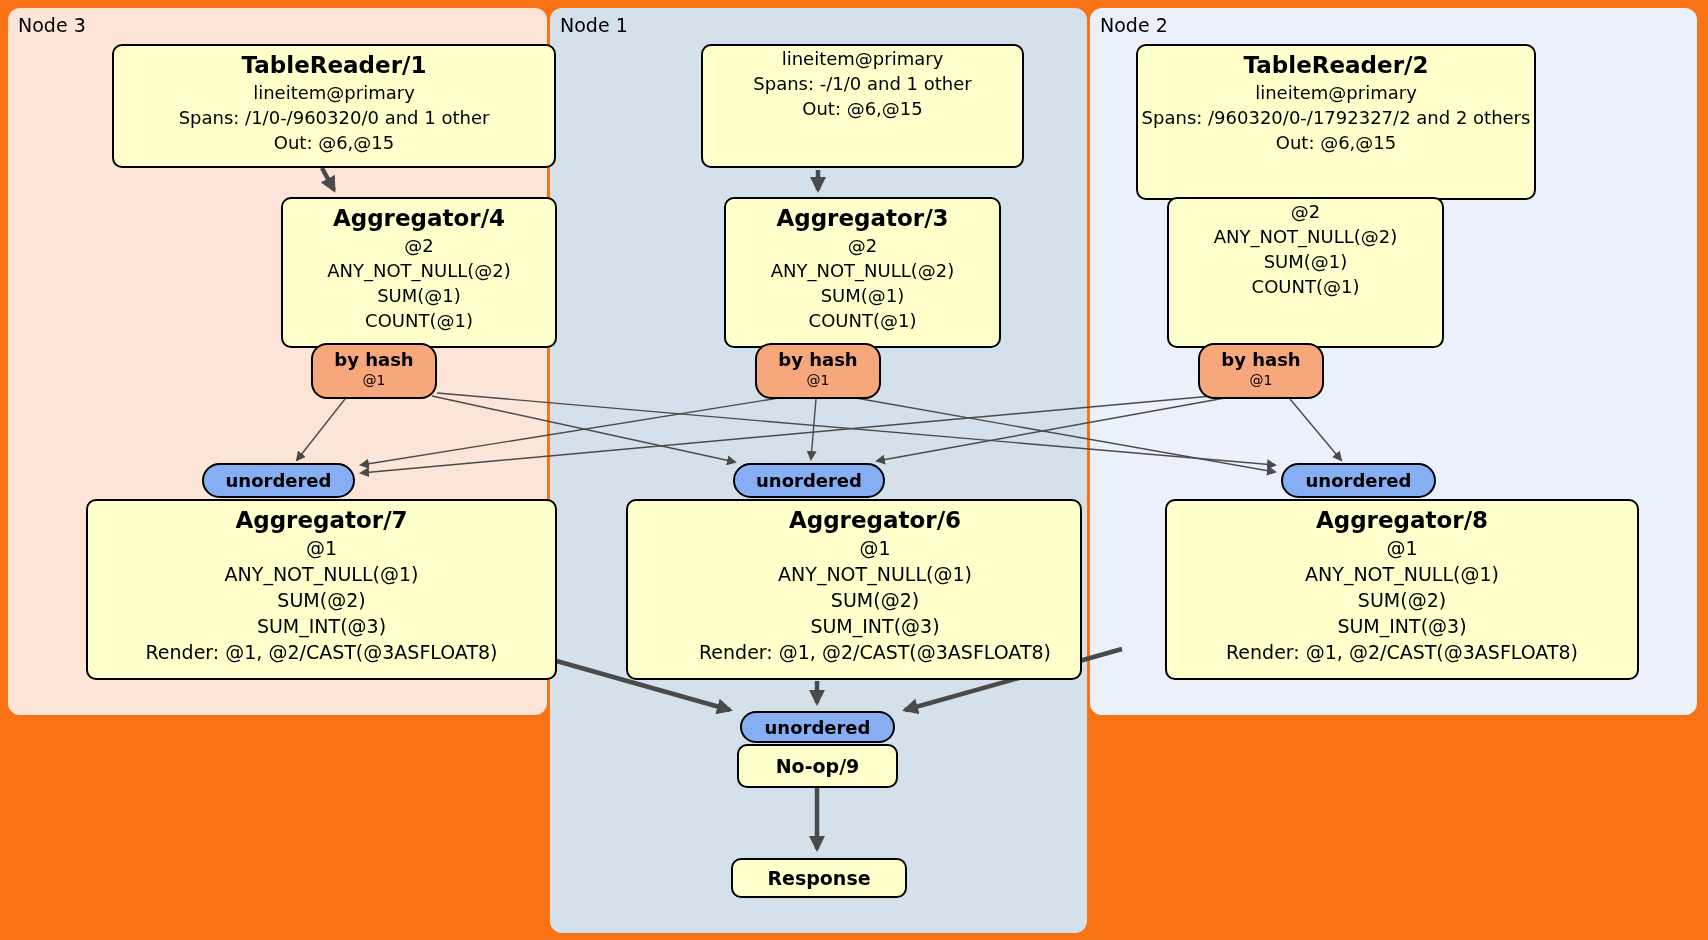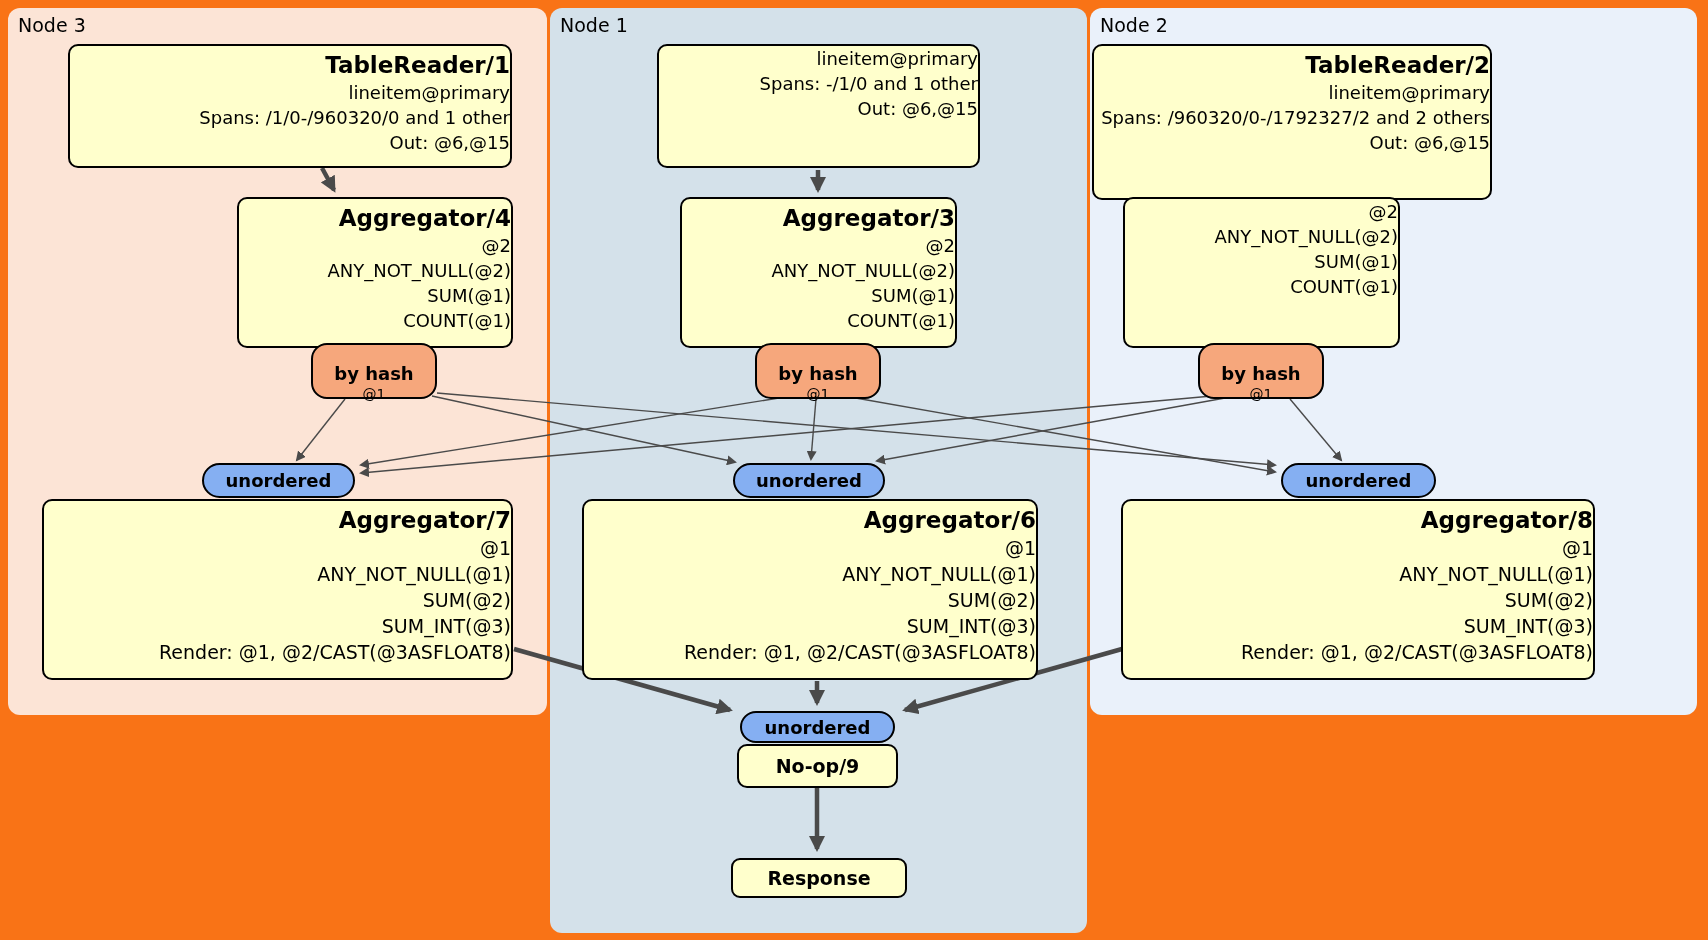--- a/index.html
+++ b/index.html
@@ -5,37 +5,37 @@
   html,body{margin:0;padding:0;background:#fff;}
   .canvas{
     position:relative;width:1708px;height:940px;overflow:hidden;
     font-family:"DejaVu Sans",sans-serif;color:#000;background:#f97316;
   }
   .region{position:absolute;border-radius:12px;z-index:1;}
   .region-label{position:absolute;left:10px;top:6px;font-size:19px;color:#000;white-space:nowrap;}
   .edges{position:absolute;left:0;top:0;z-index:2;}
   .pbox{
     position:absolute;z-index:3;background:var(--box-bg,#ffffcc);
-    border:2px solid #000;border-radius:10px;text-align:right;box-sizing:border-box;
+    border:2px solid #000;border-radius:10px;text-align:center;box-sizing:border-box;margin-left:44px;
   }
   .ptitle{font-size:23px;font-weight:bold;line-height:30px;padding-top:4px;white-space:nowrap;}
   .pline{font-size:18px;line-height:25px;white-space:nowrap;}
   .row3 .pline{font-size:19px;line-height:26px;}
   .bigbox{
     position:absolute;z-index:3;background:var(--box-bg,#ffffcc);
     border:2px solid #000;border-radius:10px;box-sizing:border-box;
     display:flex;align-items:center;justify-content:center;
     font-size:19px;font-weight:bold;white-space:nowrap;
   }
   .router{
     position:absolute;z-index:4;background:var(--router-bg,#f6a77c);
     border:2px solid #000;border-radius:16px;box-sizing:border-box;
     text-align:center;
   }
-  .router .rlabel{font-size:18px;font-weight:bold;line-height:24px;padding-top:17px;white-space:nowrap;}
+  .router .rlabel{font-size:18px;font-weight:bold;line-height:24px;padding-top:3px;white-space:nowrap;}
   .router .rdetail{font-size:14px;line-height:17px;white-space:nowrap;}
   .sync{
     position:absolute;z-index:4;background:var(--sync-bg,#85aff2);
     border:2px solid #000;border-radius:18px;box-sizing:border-box;
     display:flex;align-items:center;justify-content:center;
     font-size:18px;font-weight:bold;white-space:nowrap;
   }
 </style>
 </head>
 <body>
@@ -169,17 +169,17 @@
     <div class="pline">SUM_INT(@3)</div>
     <div class="pline">Render: @1, @2/CAST(@3ASFLOAT8)</div>
   </div>
 
   <div class="sync" style="left:740px;top:711px;width:155px;height:32px;">
     <span>unordered</span>
   </div>
   <div class="bigbox" style="left:737px;top:744px;width:161px;height:44px;">
     <span>No-op/9</span>
   </div>
-  <div class="bigbox" style="left:731px;top:858px;width:176px;height:40px;border-radius:9px;">
+  <div class="bigbox" style="left:731px;top:858px;width:176px;height:40px;">
     <span>Response</span>
   </div>
 
 </div>
 
 </body></html>

